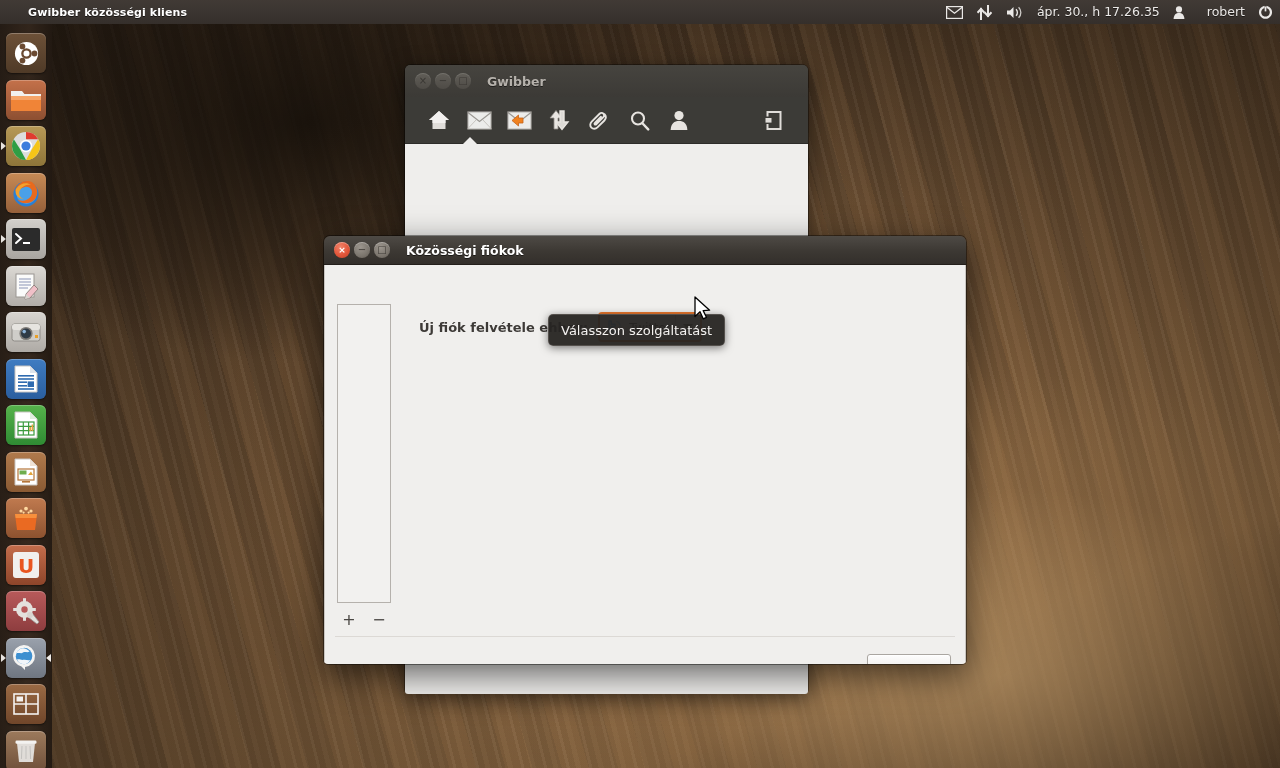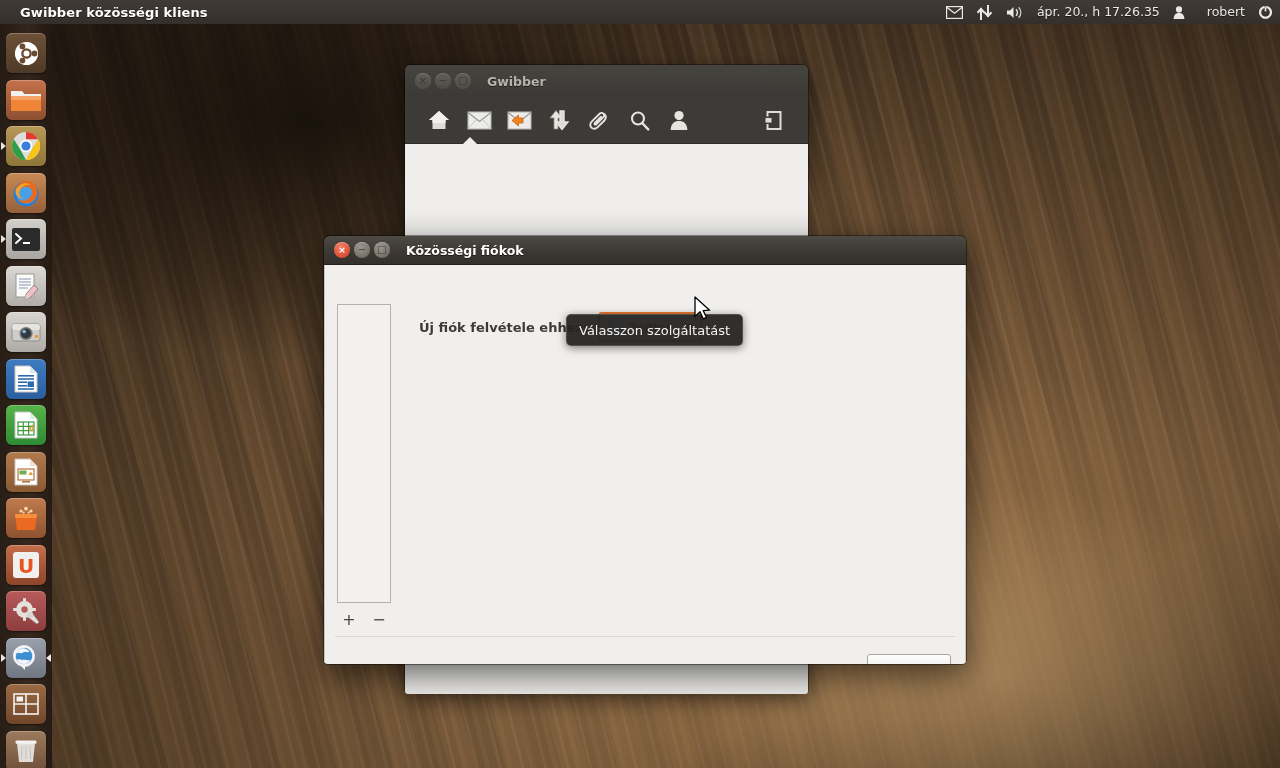--- a/index.html
+++ b/index.html
@@ -34,21 +34,21 @@
   }
 
   
   #panel {
     position: absolute; left: 0; top: 0; width: 1280px; height: 24px;
     background: linear-gradient(to bottom, #413a35 0%, #3b3531 50%, #352f2b 100%);
     color: #f2f1f0; font-size: 13px; display: flex; align-items: center;
     z-index: 50;
   }
   #panel-title {
-    margin-left: 20px; font-weight: bold; font-size: 13px;
+    margin-left: 28px; font-weight: bold; font-size: 11px;
     color: #ffffff; text-shadow: 0 1px 0 rgba(0,0,0,0.6);
     letter-spacing: 0.1px;
   }
   #panel-right {
     margin-left: auto; display: flex; align-items: center; gap: 0px; height: 24px;
   }
   .panel-item {
     display: flex; align-items: center; height: 24px; padding: 0 7px;
     color: #e8e6e4; font-size: 12.5px; line-height: 24px;
     text-shadow: 0 1px 0 rgba(0,0,0,0.5);
@@ -212,21 +212,21 @@
     width: 82px; height: 28px; border-radius: 3px;
     background: linear-gradient(to bottom, #fdfdfd 0%, #f0eeec 48%, #dedad6 100%);
     border: 1px solid #aaa6a1;
     display: flex; align-items: center; justify-content: center;
     font-size: 12.5px; color: #33302d;
     box-shadow: inset 0 1px 0 #ffffff, 0 1px 1px rgba(0,0,0,0.08);
   }
 
   
   #tooltip {
-    position: absolute; left: 566px; top: 314px; height: 30px;
+    position: absolute; left: 548px; top: 314px; height: 30px;
     padding: 0 12px; border-radius: 5px;
     background: rgba(38,36,34,0.95);
     border: 1px solid rgba(90,86,82,0.85);
     color: #f4f2f0; font-size: 13px;
     display: flex; align-items: center;
     box-shadow: 0 2px 8px rgba(0,0,0,0.5);
     z-index: 90; white-space: nowrap;
   }
 
   
@@ -257,21 +257,21 @@
     </div>
 
     <div class="panel-item panel-icon">
       <svg width="18" height="15" viewBox="0 0 18 15">
         <path d="M1 5.5 L4 5.5 L7.5 2 L7.5 13 L4 9.5 L1 9.5 Z" fill="#eae8e6"></path>
         <path d="M10 4.2 A4.6 4.6 0 0 1 10 10.8" stroke="#eae8e6" stroke-width="1.4" fill="none"></path>
         <path d="M12.6 2.2 A7.4 7.4 0 0 1 12.6 12.8" stroke="#cfccc9" stroke-width="1.3" fill="none"></path>
       </svg>
     </div>
 
-    <div class="panel-item" id="panel-clock">ápr. 20., h 17.26.35</div>
+    <div class="panel-item" id="panel-clock">ápr. 30., h 17.26.35</div>
 
     <div class="panel-item" id="panel-user">
       <svg width="12" height="13" viewBox="0 0 12 13">
         <circle cx="6" cy="3.4" r="3.1" fill="#eae8e6"></circle>
         <path d="M0.6 13 C0.8 8.6 3 7 6 7 C9 7 11.2 8.6 11.4 13 Z" fill="#eae8e6"></path>
       </svg>
       <span>robert</span>
     </div>
 
     <div class="panel-item panel-icon">

